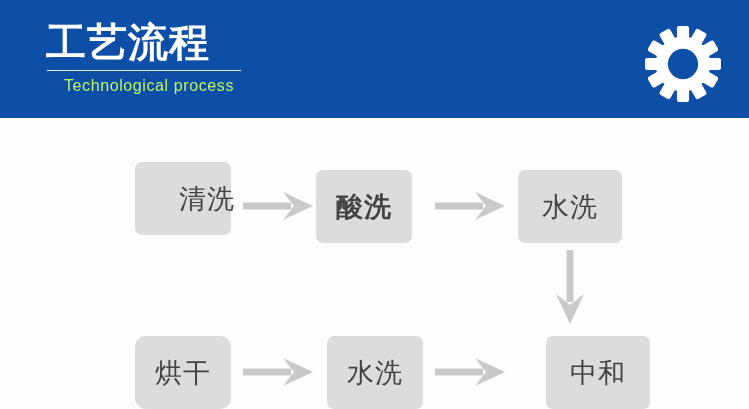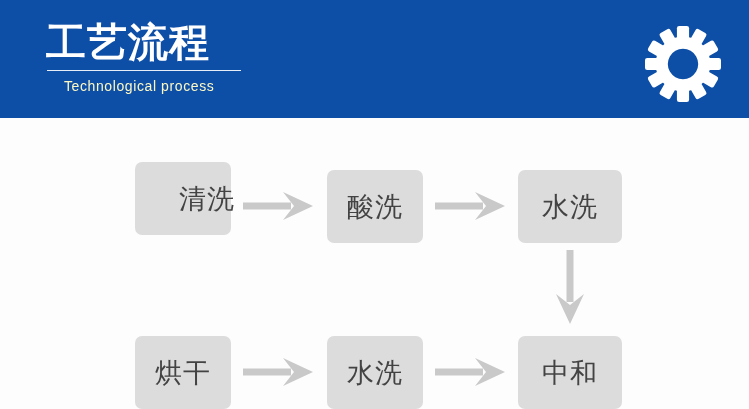--- a/index.html
+++ b/index.html
@@ -52,23 +52,23 @@
 
   #header-rule {
     width: 194px;
     height: 1px;
     background: #e8eef7;
     margin-top: 4px;
     margin-left: 1px;
   }
 
   #header-subtitle {
-    font-size: 14px;
+    font-size: 16px;
     line-height: 22px;
-    color: #fef9c3;
+    color: #bef264;
     letter-spacing: 0.6px;
     white-space: nowrap;
     margin-top: 4px;
     margin-left: 18px;
   }
 
   #gear-icon-wrap {
     position: absolute;
     left: 645px;
     top: 26px;
@@ -101,27 +101,27 @@
     line-height: 32px;
     font-weight: normal;
     letter-spacing: 1px;
     white-space: nowrap;
   }
 
   .node .ln { display: block; }
 
   
   #node-clean   { left: 135px; top: 44px;  width: 96px;  height: 73px; padding-left: 48px; }
-  #node-pickle  { left: 327px; top: 52px;  width: 96px;  height: 73px; }
+  #node-pickle  { left: 316px; top: 52px;  width: 96px;  height: 73px; font-weight: bold; }
   #node-rinse1  { left: 518px; top: 52px;  width: 104px; height: 73px; }
 
   
-  #node-dry     { left: 135px; top: 218px; width: 96px;  height: 73px; }
+  #node-dry     { left: 135px; top: 218px; width: 96px;  height: 73px; border-radius: 11px; }
   #node-rinse2  { left: 327px; top: 218px; width: 96px;  height: 73px; }
-  #node-neutral { left: 518px; top: 218px; width: 104px; height: 73px; }
+  #node-neutral { left: 546px; top: 218px; width: 104px; height: 73px; }
 
   
   .arrow-h {
     position: absolute;
     width: 74px;
     height: 34px;
   }
   .arrow-h svg { display: block; width: 74px; height: 34px; }
 
   #arrow-r1-a { left: 243px; top: 71px; }

